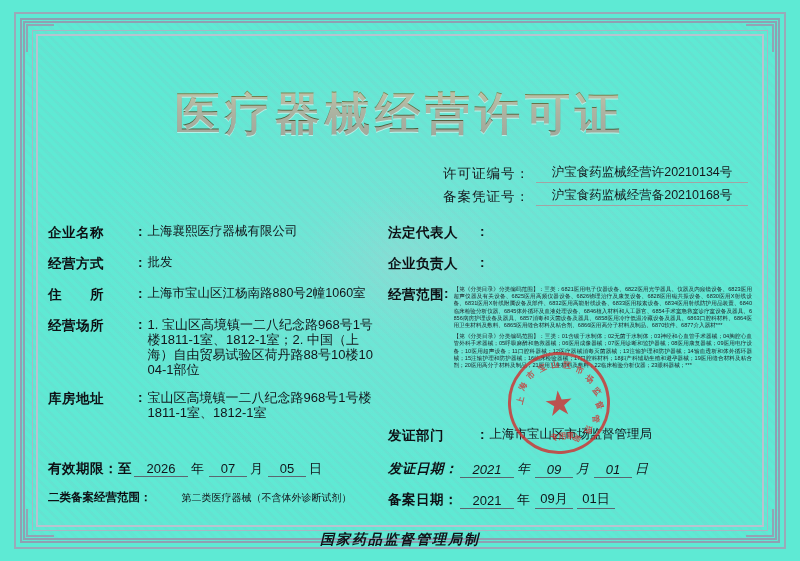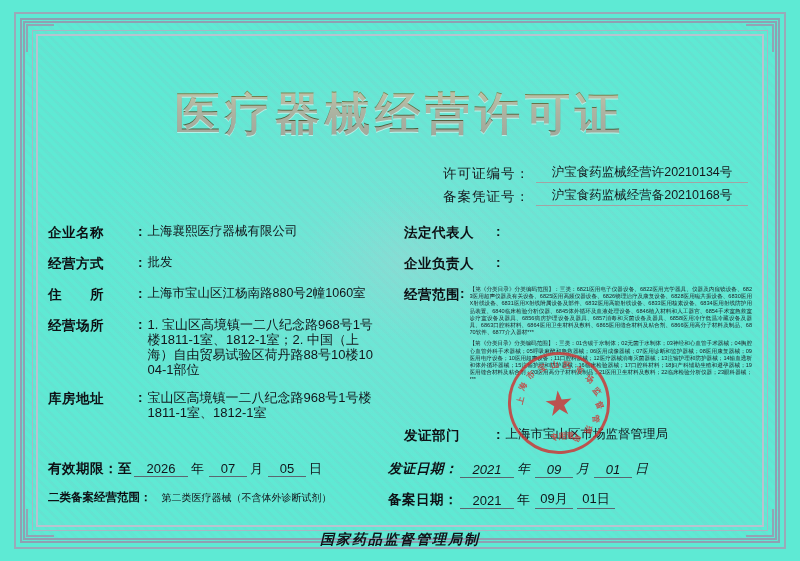--- a/index.html
+++ b/index.html
@@ -127,21 +127,21 @@
   }
   .field .flabel {
     font-size: 13.5px;
     font-weight: bold;
     color: #0d1014;
     white-space: nowrap;
     text-align: justify;
     letter-spacing: 0.5px;
   }
   .col-left .flabel { width: 90px; }
-  .col-right .flabel { width: 92px; margin-left: 16px; }
+  .col-right .flabel { width: 92px; }
   .field .fcolon {
     font-size: 13.5px;
     font-weight: bold;
     color: #0d1014;
     margin-right: 5px;
   }
   .field .fvalue {
     font-size: 13px;
     color: #11151a;
     line-height: 15px;
@@ -189,21 +189,21 @@
   .dunit {
     font-size: 13px;
     color: #11151a;
     margin: 0 3px 0 1px;
   }
 
   .note-row {
     margin-top: 12px;
     display: flex;
   }
-  .note-left { width: 330px; display: flex; align-items: baseline; }
+  .note-left { width: 330px; display: flex; align-items: baseline; gap: 20px; }
   .note-right { flex: 1; padding-left: 10px; display: flex; align-items: flex-end; }
   .note-label {
     font-size: 11.5px;
     font-weight: bold;
     color: #0d1014;
     white-space: nowrap;
   }
   .note-value {
     font-size: 10px;
     color: #11151a;

